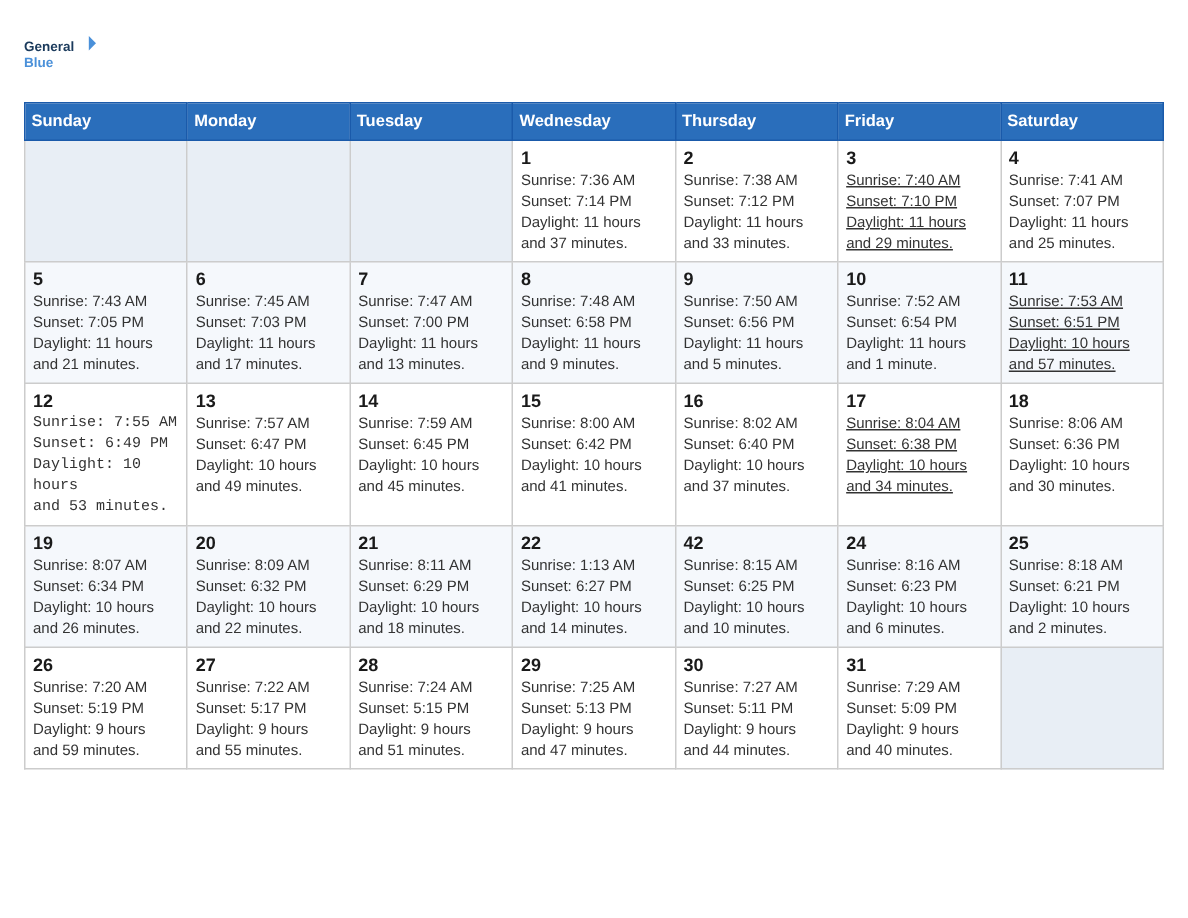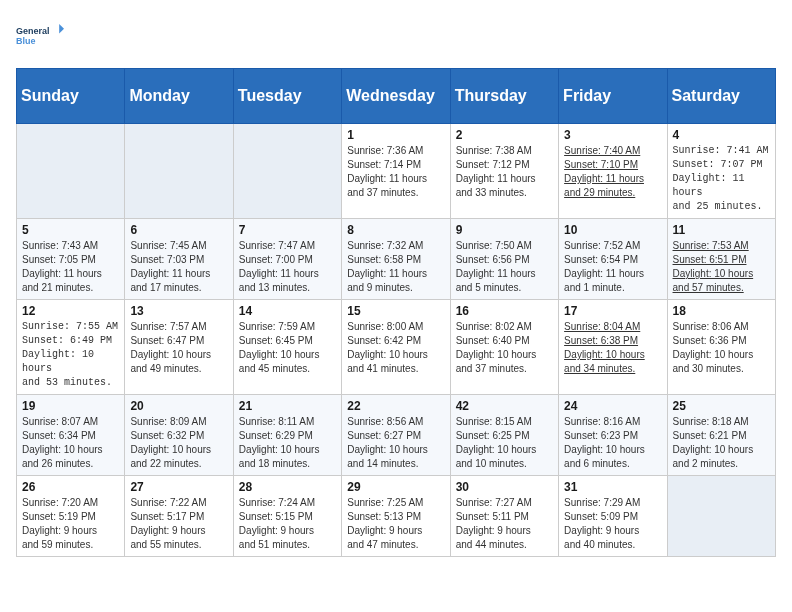--- a/index.html
+++ b/index.html
@@ -34,23 +34,23 @@
       color: #333;
     }
     .calendar {
       width: 100%;
       border-collapse: collapse;
       font-size: 10.5px;
     }
     .calendar th {
       background: #2a6ebb;
       color: #fff;
-      padding: 18px 4px;
+      padding: 6px 4px;
       text-align: left;
-      font-size: 16px;
+      font-size: 11px;
       border: 1px solid #1a5aaa;
     }
     .calendar td {
       border: 1px solid #ccc;
       vertical-align: top;
       padding: 4px 5px;
       width: calc(100% / 7);
       min-height: 80px;
       background: #fff;
     }
@@ -122,21 +122,21 @@
         </td>
         <td>
           <div class="day-num">3</div>
           <div class="day-info" style="white-space: pre-line; text-decoration: underline;">Sunrise: 7:40 AM
 Sunset: 7:10 PM
 Daylight: 11 hours
 and 29 minutes.</div>
         </td>
         <td>
           <div class="day-num">4</div>
-          <div class="day-info" style="white-space: pre-line; font-family: Liberation Mono, monospace;">Sunrise: 7:41 AM
+          <div class="day-info" style="white-space: pre-line;">Sunrise: 7:41 AM
 Sunset: 7:07 PM
 Daylight: 11 hours
 and 25 minutes.</div>
         </td>
       </tr>
       <tr>
         <td>
           <div class="day-num">5</div>
           <div class="day-info" style="white-space: pre-line;">Sunrise: 7:43 AM
 Sunset: 7:05 PM
@@ -152,21 +152,21 @@
         </td>
         <td>
           <div class="day-num">7</div>
           <div class="day-info" style="white-space: pre-line;">Sunrise: 7:47 AM
 Sunset: 7:00 PM
 Daylight: 11 hours
 and 13 minutes.</div>
         </td>
         <td>
           <div class="day-num">8</div>
-          <div class="day-info" style="white-space: pre-line;">Sunrise: 7:32 AM
+          <div class="day-info" style="white-space: pre-line;">Sunrise: 7:48 AM
 Sunset: 6:58 PM
 Daylight: 11 hours
 and 9 minutes.</div>
         </td>
         <td>
           <div class="day-num">9</div>
           <div class="day-info" style="white-space: pre-line;">Sunrise: 7:50 AM
 Sunset: 6:56 PM
 Daylight: 11 hours
 and 5 minutes.</div>
@@ -254,21 +254,21 @@
         </td>
         <td>
           <div class="day-num">21</div>
           <div class="day-info" style="white-space: pre-line;">Sunrise: 8:11 AM
 Sunset: 6:29 PM
 Daylight: 10 hours
 and 18 minutes.</div>
         </td>
         <td>
           <div class="day-num">22</div>
-          <div class="day-info" style="white-space: pre-line;">Sunrise: 8:56 AM
+          <div class="day-info" style="white-space: pre-line;">Sunrise: 1:13 AM
 Sunset: 6:27 PM
 Daylight: 10 hours
 and 14 minutes.</div>
         </td>
         <td>
           <div class="day-num">42</div>
           <div class="day-info" style="white-space: pre-line;">Sunrise: 8:15 AM
 Sunset: 6:25 PM
 Daylight: 10 hours
 and 10 minutes.</div>

